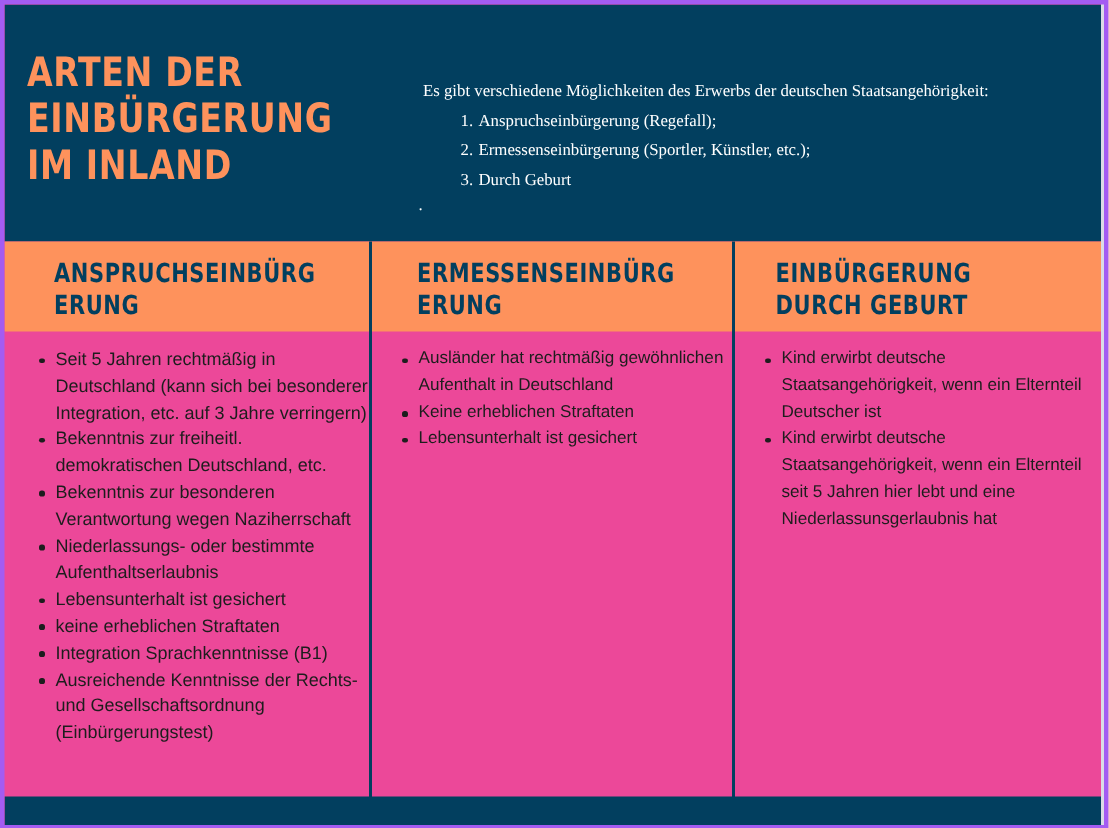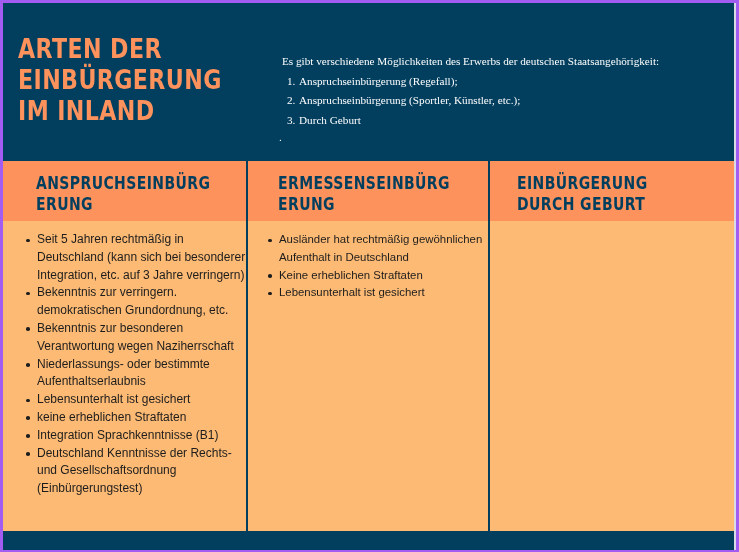--- a/index.html
+++ b/index.html
@@ -5,21 +5,21 @@
     * { margin: 0; padding: 0; box-sizing: border-box; }
     html, body { width: 739px; height: 552px; overflow: hidden; background: #e3e4ea; }
     body { position: relative; font-family: "Liberation Sans", sans-serif; }
 
     .frame {
       position: absolute; left: 0; top: 0; width: 739px; height: 552px;
       background: #a35cf2;
     }
     .slide {
       position: absolute; left: 3px; top: 3px; width: 731px; height: 547px;
-      background: #fdba74; overflow: hidden;
+      background: #ec4899; overflow: hidden;
     }
     .right-strip {
       position: absolute; left: 734px; top: 3px; width: 2px; height: 547px; background: #dadbe6;
     }
 
     .header {
       position: absolute; left: 0; top: 0; width: 731px; height: 158px;
       background: #023f5f;
     }
     .title {
@@ -28,21 +28,21 @@
       font-family: "DejaVu Sans", sans-serif; font-weight: bold;
       font-size: 27px; line-height: 31px; letter-spacing: 0.5px;
       transform: scaleX(0.82); transform-origin: left top;
       text-transform: uppercase;
     }
     .intro {
       position: absolute; left: 276px; top: 49px; width: 420px;
       color: #ffffff; font-size: 11.2px; line-height: 19.5px; font-family: Liberation Serif, serif;
     }
     .intro .lead { padding-left: 3px; }
-    .intro ol { list-style: none; padding-left: 8px; }
+    .intro ol { list-style: none; padding-left: 8px; margin-left: 20px; }
     .intro ol li .num { display: inline-block; width: 12px; }
     .intro .dot { padding-left: 0; line-height: 14px; }
 
     .band {
       position: absolute; left: 0; top: 158px; width: 731px; height: 60px;
       background: #fe925c;
     }
     .col-head {
       position: absolute; top: 170px;
       color: #023f5f;
@@ -88,21 +88,21 @@
       <div>IM INLAND</div>
     </div>
 
     <div class="intro">
       <div class="lead">Es gibt verschiedene Möglichkeiten des Erwerbs der deutschen Staatsangehörigkeit:</div>
       <ol>
         <li>
           <span class="num">1.</span><span>Anspruchseinbürgerung (Regefall);</span>
         </li>
         <li>
-          <span class="num">2.</span><span>Anspruchseinbürgerung (Sportler, Künstler, etc.);</span>
+          <span class="num">2.</span><span>Ermessenseinbürgerung (Sportler, Künstler, etc.);</span>
         </li>
         <li>
           <span class="num">3.</span><span>Durch Geburt</span>
         </li>
       </ol>
       <div class="dot">.</div>
     </div>
   </div>
 
   <div class="band"></div>
@@ -113,33 +113,39 @@
 ERUNG</div>
   <div class="col-head" style="left:514px;">EINBÜRGERUNG
 DURCH GEBURT</div>
 
   <div class="divider" style="left:243px;"></div>
   <div class="divider" style="left:485px;"></div>
 
   <div class="body-col col1">
     <ul>
       <li>Seit 5 Jahren rechtmäßig in Deutschland (kann sich bei besonderer Integration, etc. auf 3 Jahre verringern)</li>
-      <li>Bekenntnis zur verringern. demokratischen Grundordnung, etc.</li>
+      <li>Bekenntnis zur freiheitl. demokratischen Deutschland, etc.</li>
       <li>Bekenntnis zur besonderen Verantwortung wegen Naziherrschaft</li>
       <li>Niederlassungs- oder bestimmte Aufenthaltserlaubnis</li>
       <li> Lebensunterhalt ist gesichert</li>
       <li>keine erheblichen Straftaten</li>
       <li>Integration Sprachkenntnisse (B1)</li>
-      <li>Deutschland Kenntnisse der Rechts- und Gesellschaftsordnung (Einbürgerungstest)</li>
+      <li>Ausreichende Kenntnisse der Rechts- und Gesellschaftsordnung (Einbürgerungstest)</li>
     </ul>
   </div>
 
   <div class="body-col col2">
     <ul>
       <li>Ausländer hat rechtmäßig gewöhnlichen Aufenthalt in Deutschland</li>
       <li>Keine erheblichen Straftaten</li>
       <li>Lebensunterhalt ist gesichert</li>
     </ul>
   </div>
 
+  <div class="body-col col3">
+    <ul>
+      <li>Kind erwirbt deutsche Staatsangehörigkeit, wenn ein Elternteil Deutscher ist</li>
+      <li>Kind erwirbt deutsche Staatsangehörigkeit, wenn ein Elternteil seit 5 Jahren hier lebt und eine Niederlassunsgerlaubnis hat</li>
+    </ul>
+  </div>
 
   <div class="footer"></div>
 </div>
 
 </body></html>

